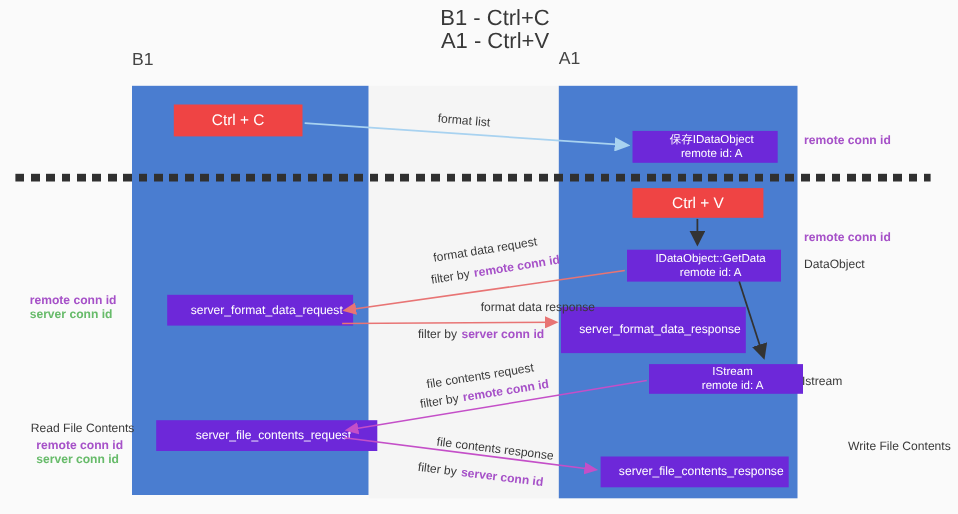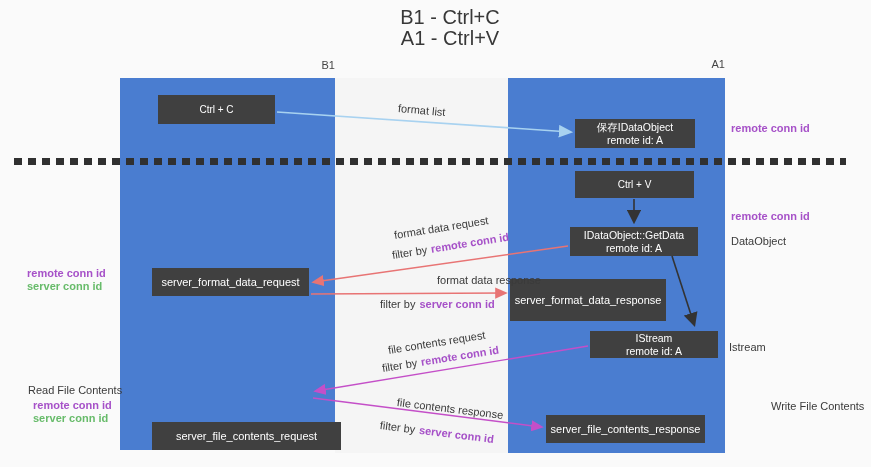--- a/index.html
+++ b/index.html
@@ -5,26 +5,26 @@
   html,body{margin:0;padding:0;}
   body{font-family:"Liberation Sans",sans-serif;background:#fafafa;}
   #canvas{position:relative;width:871px;height:467px;background:#fafafa;overflow:hidden;}
 
   .lane{position:absolute;background:#4a7dd0;}
   .lane-gap{position:absolute;background:#f5f5f5;}
 
   .page-title{position:absolute;left:330px;top:7px;width:240px;text-align:center;
     font-size:20px;color:#383838;line-height:21px;}
 
-  .lane-header{position:absolute;text-align:right;font-size:11px;color:#444;line-height:14px;margin-top:10px;}
+  .lane-header{position:absolute;text-align:left;font-size:16px;color:#444;line-height:14px;}
 
   .box{position:absolute;display:flex;align-items:center;justify-content:center;
     color:#fff;text-align:center;line-height:13px;}
-  .box.green{background:#404040;font-size:10px;}
-  .box.orange{background:#404040;font-size:11px;}
+  .box.green{background:#ef4444;font-size:14px;}
+  .box.orange{background:#6d28d9;font-size:11px;padding-left:12px;}
   .box.two-line{flex-direction:column;font-size:10.5px;line-height:12.5px;}
 
   .lbl{position:absolute;font-size:11px;color:#3a3a3a;white-space:nowrap;}
   .bold-purple{color:#a651c8;font-weight:bold;}
   .bold-green{color:#67bb6a;font-weight:bold;}
   .flt{display:inline-flex;gap:4px;}
 
   .rotm9{transform:rotate(-9deg);transform-origin:left center;}
   .rot7{transform:rotate(7deg);transform-origin:left center;}
   .rot5{transform:rotate(5deg);transform-origin:left center;}
@@ -74,21 +74,21 @@
 
   <div class="box orange" style="left:152px;top:268px;width:157px;height:28px;">server_format_data_request</div>
 
   <div class="box orange" style="left:510px;top:279px;width:156px;height:42px;">server_format_data_response</div>
 
   <div class="box orange two-line" style="left:590px;top:331px;width:128px;height:27px;">
     <span>IStream</span>
     <span>remote id: A</span>
   </div>
 
-  <div class="box orange" style="left:152px;top:382px;width:189px;height:28px;margin-top:40px;">server_file_contents_request</div>
+  <div class="box orange" style="left:142px;top:382px;width:189px;height:28px;">server_file_contents_request</div>
 
   <div class="box orange" style="left:546px;top:415px;width:159px;height:28px;">server_file_contents_response</div>
 
   <div class="lbl rot5" style="left:398px;top:102px;">format list</div>
 
   <div class="lbl rotm9" style="left:394px;top:229px;">format data request</div>
   <div class="lbl rotm9 flt" style="left:392px;top:249px;">
     <span>filter by</span>
     <span class="bold-purple">remote conn id</span>
   </div>

